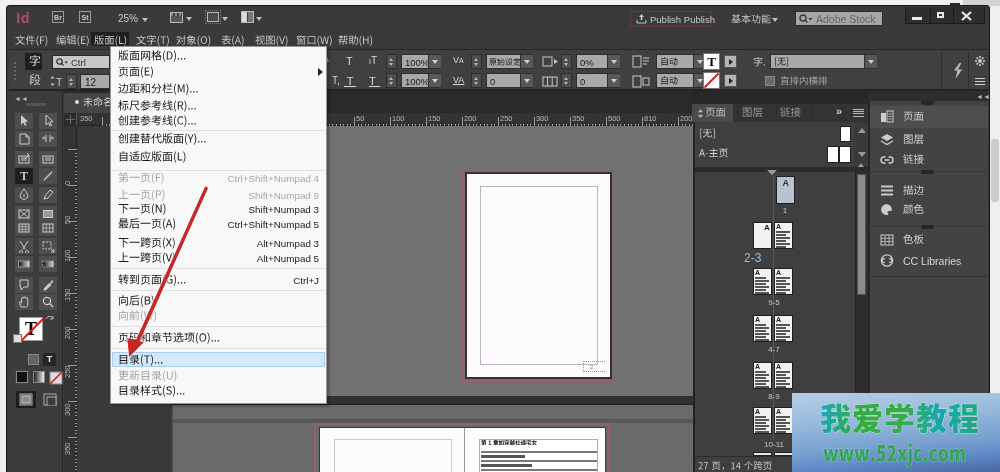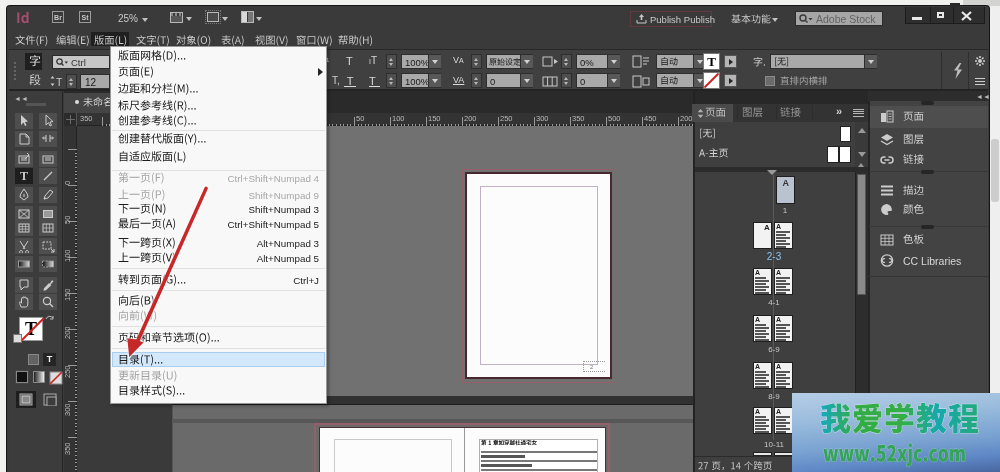--- a/index.html
+++ b/index.html
@@ -362,21 +362,21 @@
   </svg>
 <div style="position:absolute;left:77px;top:113px;width:616px;height:13px;background:repeating-linear-gradient(90deg,#999 0 1px,transparent 1px 3.6px) 24.6px bottom/100% 2.5px no-repeat,repeating-linear-gradient(90deg,#999 0 1px,transparent 1px 36px) 24.6px bottom/100% 9px no-repeat"></div>
 <div style="position:absolute;left:356px;top:115px;font-size:7.5px;color:#bbb;font-weight:normal;letter-spacing:0px;white-space:nowrap;line-height:1">50</div>
 <div style="position:absolute;left:392px;top:115px;font-size:7.5px;color:#bbb;font-weight:normal;letter-spacing:0px;white-space:nowrap;line-height:1">100</div>
 <div style="position:absolute;left:428px;top:115px;font-size:7.5px;color:#bbb;font-weight:normal;letter-spacing:0px;white-space:nowrap;line-height:1">150</div>
 <div style="position:absolute;left:464px;top:115px;font-size:7.5px;color:#bbb;font-weight:normal;letter-spacing:0px;white-space:nowrap;line-height:1">200</div>
 <div style="position:absolute;left:500px;top:115px;font-size:7.5px;color:#bbb;font-weight:normal;letter-spacing:0px;white-space:nowrap;line-height:1">250</div>
 <div style="position:absolute;left:536px;top:115px;font-size:7.5px;color:#bbb;font-weight:normal;letter-spacing:0px;white-space:nowrap;line-height:1">300</div>
 <div style="position:absolute;left:572px;top:115px;font-size:7.5px;color:#bbb;font-weight:normal;letter-spacing:0px;white-space:nowrap;line-height:1">350</div>
 <div style="position:absolute;left:608px;top:115px;font-size:7.5px;color:#bbb;font-weight:normal;letter-spacing:0px;white-space:nowrap;line-height:1">500</div>
-<div style="position:absolute;left:644px;top:115px;font-size:7.5px;color:#bbb;font-weight:normal;letter-spacing:0px;white-space:nowrap;line-height:1">450</div>
+<div style="position:absolute;left:644px;top:115px;font-size:7.5px;color:#bbb;font-weight:normal;letter-spacing:0px;white-space:nowrap;line-height:1">810</div>
 <div style="position:absolute;left:680px;top:115px;font-size:7.5px;color:#bbb;font-weight:normal;letter-spacing:0px;white-space:nowrap;line-height:1">200</div>
 <div style="position:absolute;left:80px;top:115px;font-size:7.5px;color:#bbb;font-weight:normal;letter-spacing:0px;white-space:nowrap;line-height:1">350</div>
 <div style="position:absolute;left:64px;top:126px;width:13px;height:346px;background:#333;border-right:1px solid #222"></div>
 <div style="position:absolute;left:64px;top:126px;width:13px;height:346px;background:repeating-linear-gradient(#999 0 1px,transparent 1px 3.6px) right 23px/2.5px 100% no-repeat,repeating-linear-gradient(#999 0 1px,transparent 1px 36px) right 23px/9px 100% no-repeat"></div>
 <div style="position:absolute;left:64px;top:173.0px;width:11px;height:14px;font-size:7.5px;color:#bbb;transform:rotate(-90deg) translate(-12px,0);transform-origin:top left;font-family:'Liberation Sans'">0</div>
 <div style="position:absolute;left:64px;top:211.5px;width:11px;height:14px;font-size:7.5px;color:#bbb;transform:rotate(-90deg) translate(-12px,0);transform-origin:top left;font-family:'Liberation Sans'">50</div>
 <div style="position:absolute;left:64px;top:250.0px;width:11px;height:14px;font-size:7.5px;color:#bbb;transform:rotate(-90deg) translate(-12px,0);transform-origin:top left;font-family:'Liberation Sans'">100</div>
 <div style="position:absolute;left:64px;top:288.5px;width:11px;height:14px;font-size:7.5px;color:#bbb;transform:rotate(-90deg) translate(-12px,0);transform-origin:top left;font-family:'Liberation Sans'">150</div>
 <div style="position:absolute;left:64px;top:327.0px;width:11px;height:14px;font-size:7.5px;color:#bbb;transform:rotate(-90deg) translate(-12px,0);transform-origin:top left;font-family:'Liberation Sans'">200</div>
 <div style="position:absolute;left:64px;top:365.5px;width:11px;height:14px;font-size:7.5px;color:#bbb;transform:rotate(-90deg) translate(-12px,0);transform-origin:top left;font-family:'Liberation Sans'">250</div>
@@ -448,55 +448,55 @@
 <div style="position:absolute;left:753px;top:222px;width:19px;height:27px;background:#f2f2f2;border:1px solid #1e1e1e"></div>
 <div style="position:absolute;left:764px;top:224px;font-size:8px;color:#222;font-weight:bold;letter-spacing:0px;white-space:nowrap;line-height:1">A</div>
 <div style="position:absolute;left:774px;top:222px;width:19px;height:27px;background:#f2f2f2;border:1px solid #1e1e1e"></div>
 <div style="position:absolute;left:776px;top:223px;font-size:7px;color:#222;font-weight:bold;letter-spacing:0px;white-space:nowrap;line-height:1">A</div>
 <div style="position:absolute;left:776px;top:231px;width:14px;height:1.6px;background:#555"></div>
 <div style="position:absolute;left:776px;top:234px;width:10.450000000000001px;height:1.6px;background:#555"></div>
 <div style="position:absolute;left:776px;top:237px;width:14px;height:1.6px;background:#555"></div>
 <div style="position:absolute;left:776px;top:240px;width:10.450000000000001px;height:1.6px;background:#555"></div>
 <div style="position:absolute;left:776px;top:243px;width:14px;height:1.6px;background:#555"></div>
 <div style="position:absolute;left:776px;top:246px;width:10.450000000000001px;height:1.6px;background:#555"></div>
-<div style="position:absolute;left:744px;top:252px;width:60px;text-align:center;font-size:10px;color:#8fc2ef;line-height:1">2-3</div>
+<div style="position:absolute;left:744px;top:252px;width:60px;text-align:left;font-size:12px;color:#8fc2ef;line-height:1">2-3</div>
 <div style="position:absolute;left:753px;top:268px;width:19px;height:27px;background:#f2f2f2;border:1px solid #1e1e1e"></div>
 <div style="position:absolute;left:755px;top:269px;font-size:7px;color:#222;font-weight:bold;letter-spacing:0px;white-space:nowrap;line-height:1">A</div>
 <div style="position:absolute;left:755px;top:277px;width:11.4px;height:1.6px;background:#555"></div>
 <div style="position:absolute;left:755px;top:280px;width:14px;height:1.6px;background:#555"></div>
 <div style="position:absolute;left:755px;top:283px;width:11.4px;height:1.6px;background:#555"></div>
 <div style="position:absolute;left:755px;top:286px;width:14px;height:1.6px;background:#555"></div>
 <div style="position:absolute;left:755px;top:289px;width:11.4px;height:1.6px;background:#555"></div>
 <div style="position:absolute;left:755px;top:292px;width:14px;height:1.6px;background:#555"></div>
 <div style="position:absolute;left:774px;top:268px;width:19px;height:27px;background:#f2f2f2;border:1px solid #1e1e1e"></div>
 <div style="position:absolute;left:776px;top:269px;font-size:7px;color:#222;font-weight:bold;letter-spacing:0px;white-space:nowrap;line-height:1">A</div>
 <div style="position:absolute;left:776px;top:277px;width:14px;height:1.6px;background:#555"></div>
 <div style="position:absolute;left:776px;top:280px;width:10.450000000000001px;height:1.6px;background:#555"></div>
 <div style="position:absolute;left:776px;top:283px;width:14px;height:1.6px;background:#555"></div>
 <div style="position:absolute;left:776px;top:286px;width:10.450000000000001px;height:1.6px;background:#555"></div>
 <div style="position:absolute;left:776px;top:289px;width:14px;height:1.6px;background:#555"></div>
 <div style="position:absolute;left:776px;top:292px;width:10.450000000000001px;height:1.6px;background:#555"></div>
-<div style="position:absolute;left:744px;top:299px;width:60px;text-align:center;font-size:8px;color:#c8c8c8;line-height:1">4-1</div>
+<div style="position:absolute;left:744px;top:299px;width:60px;text-align:center;font-size:8px;color:#c8c8c8;line-height:1">9-5</div>
 <div style="position:absolute;left:753px;top:315px;width:19px;height:27px;background:#f2f2f2;border:1px solid #1e1e1e"></div>
 <div style="position:absolute;left:755px;top:316px;font-size:7px;color:#222;font-weight:bold;letter-spacing:0px;white-space:nowrap;line-height:1">A</div>
 <div style="position:absolute;left:755px;top:324px;width:11.4px;height:1.6px;background:#555"></div>
 <div style="position:absolute;left:755px;top:327px;width:14px;height:1.6px;background:#555"></div>
 <div style="position:absolute;left:755px;top:330px;width:11.4px;height:1.6px;background:#555"></div>
 <div style="position:absolute;left:755px;top:333px;width:14px;height:1.6px;background:#555"></div>
 <div style="position:absolute;left:755px;top:336px;width:11.4px;height:1.6px;background:#555"></div>
 <div style="position:absolute;left:755px;top:339px;width:14px;height:1.6px;background:#555"></div>
 <div style="position:absolute;left:774px;top:315px;width:19px;height:27px;background:#f2f2f2;border:1px solid #1e1e1e"></div>
 <div style="position:absolute;left:776px;top:316px;font-size:7px;color:#222;font-weight:bold;letter-spacing:0px;white-space:nowrap;line-height:1">A</div>
 <div style="position:absolute;left:776px;top:324px;width:14px;height:1.6px;background:#555"></div>
 <div style="position:absolute;left:776px;top:327px;width:10.450000000000001px;height:1.6px;background:#555"></div>
 <div style="position:absolute;left:776px;top:330px;width:14px;height:1.6px;background:#555"></div>
 <div style="position:absolute;left:776px;top:333px;width:10.450000000000001px;height:1.6px;background:#555"></div>
 <div style="position:absolute;left:776px;top:336px;width:14px;height:1.6px;background:#555"></div>
 <div style="position:absolute;left:776px;top:339px;width:10.450000000000001px;height:1.6px;background:#555"></div>
-<div style="position:absolute;left:744px;top:346px;width:60px;text-align:center;font-size:8px;color:#c8c8c8;line-height:1">6-9</div>
+<div style="position:absolute;left:744px;top:346px;width:60px;text-align:center;font-size:8px;color:#c8c8c8;line-height:1">4-7</div>
 <div style="position:absolute;left:753px;top:362px;width:19px;height:27px;background:#f2f2f2;border:1px solid #1e1e1e"></div>
 <div style="position:absolute;left:755px;top:363px;font-size:7px;color:#222;font-weight:bold;letter-spacing:0px;white-space:nowrap;line-height:1">A</div>
 <div style="position:absolute;left:755px;top:371px;width:11.4px;height:1.6px;background:#555"></div>
 <div style="position:absolute;left:755px;top:374px;width:14px;height:1.6px;background:#555"></div>
 <div style="position:absolute;left:755px;top:377px;width:11.4px;height:1.6px;background:#555"></div>
 <div style="position:absolute;left:755px;top:380px;width:14px;height:1.6px;background:#555"></div>
 <div style="position:absolute;left:755px;top:383px;width:11.4px;height:1.6px;background:#555"></div>
 <div style="position:absolute;left:755px;top:386px;width:14px;height:1.6px;background:#555"></div>
 <div style="position:absolute;left:774px;top:362px;width:19px;height:27px;background:#f2f2f2;border:1px solid #1e1e1e"></div>
 <div style="position:absolute;left:776px;top:363px;font-size:7px;color:#222;font-weight:bold;letter-spacing:0px;white-space:nowrap;line-height:1">A</div>

